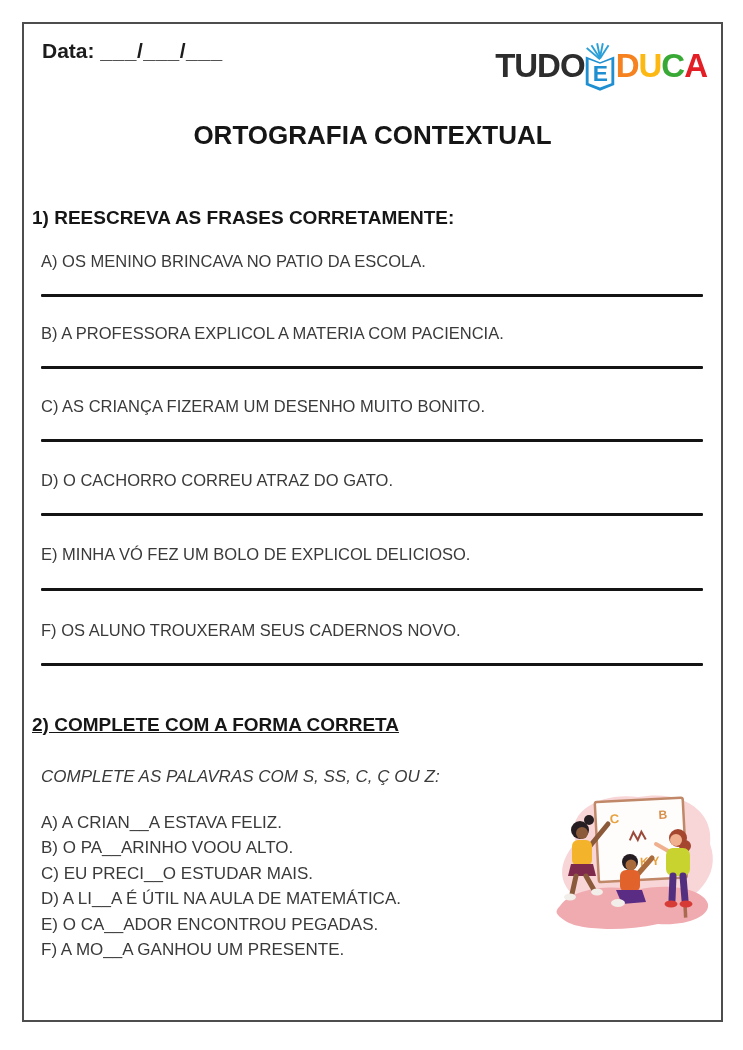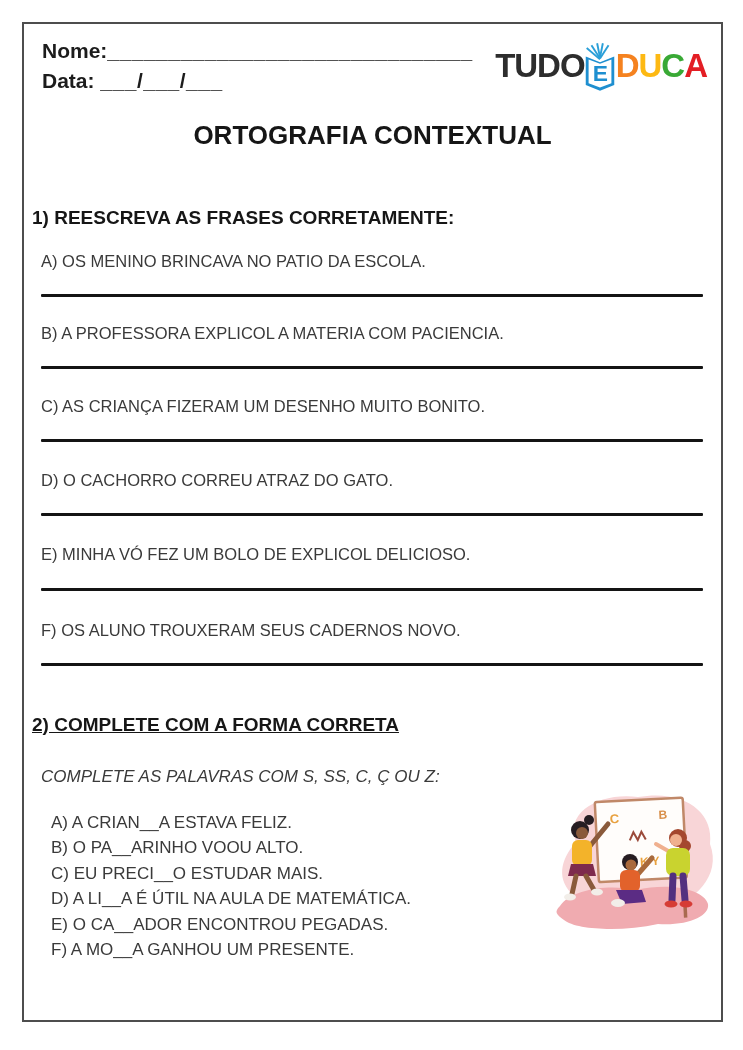--- a/index.html
+++ b/index.html
@@ -27,37 +27,36 @@
   
   .s1-header { position:absolute; left:8px; top:183px; font-weight:bold; font-size:19px; color:#161616; }
   .q1-text  { position:absolute; left:17px; font-size:16.5px; color:#3a3a3a; white-space:nowrap; }
   .ans-line { position:absolute; left:17px; width:662px; height:2.5px; background:#141414; border-radius:1px; }
 
   
   .s2-header { position:absolute; left:8px; top:690px; font-weight:bold; font-size:19px; color:#161616;text-decoration:underline; }
   .s2-instruction { position:absolute; left:17px; top:743px; font-style:italic;
                     font-size:17px; color:#3a3a3a; }
   .s2-items { position:absolute; left:17px; top:786px; }
-  .s2-items p { font-size:17px; line-height:25.4px; color:#3a3a3a; white-space:nowrap;margin-left:10px; }
+  .s2-items p { font-size:17px; line-height:25.4px; color:#3a3a3a; white-space:nowrap; }
 
   
   .illustration { position:absolute; left:518px; top:760px; width:186px; height:162px; }
 
   
   .footer { position:absolute; left:0; right:0; top:1076px; text-align:center;
             font-size:19px; color:#262626; }
 </style>
 </head>
 <body>
 
 <div class="page">
   <div class="sheet">
 
     <div class="head-fields">
-      <div class="field-row"><span>Nome:</span><span class="blank">______________________________</span></div>
       <div class="field-row"><span>Data:</span> <span class="blank">___/___/___</span></div>
     </div>
 
     <div class="logo">
       <span class="lt" style="color:#2d2d2d;">TUDO</span>
       <svg class="logo-book" viewBox="0 0 40 52">
         <g stroke="#2a9fd8" stroke-width="2">
           <line x1="20" y1="18" x2="6" y2="6"></line>
           <line x1="20" y1="17" x2="11" y2="3"></line>
           <line x1="20" y1="16" x2="17" y2="1"></line>

